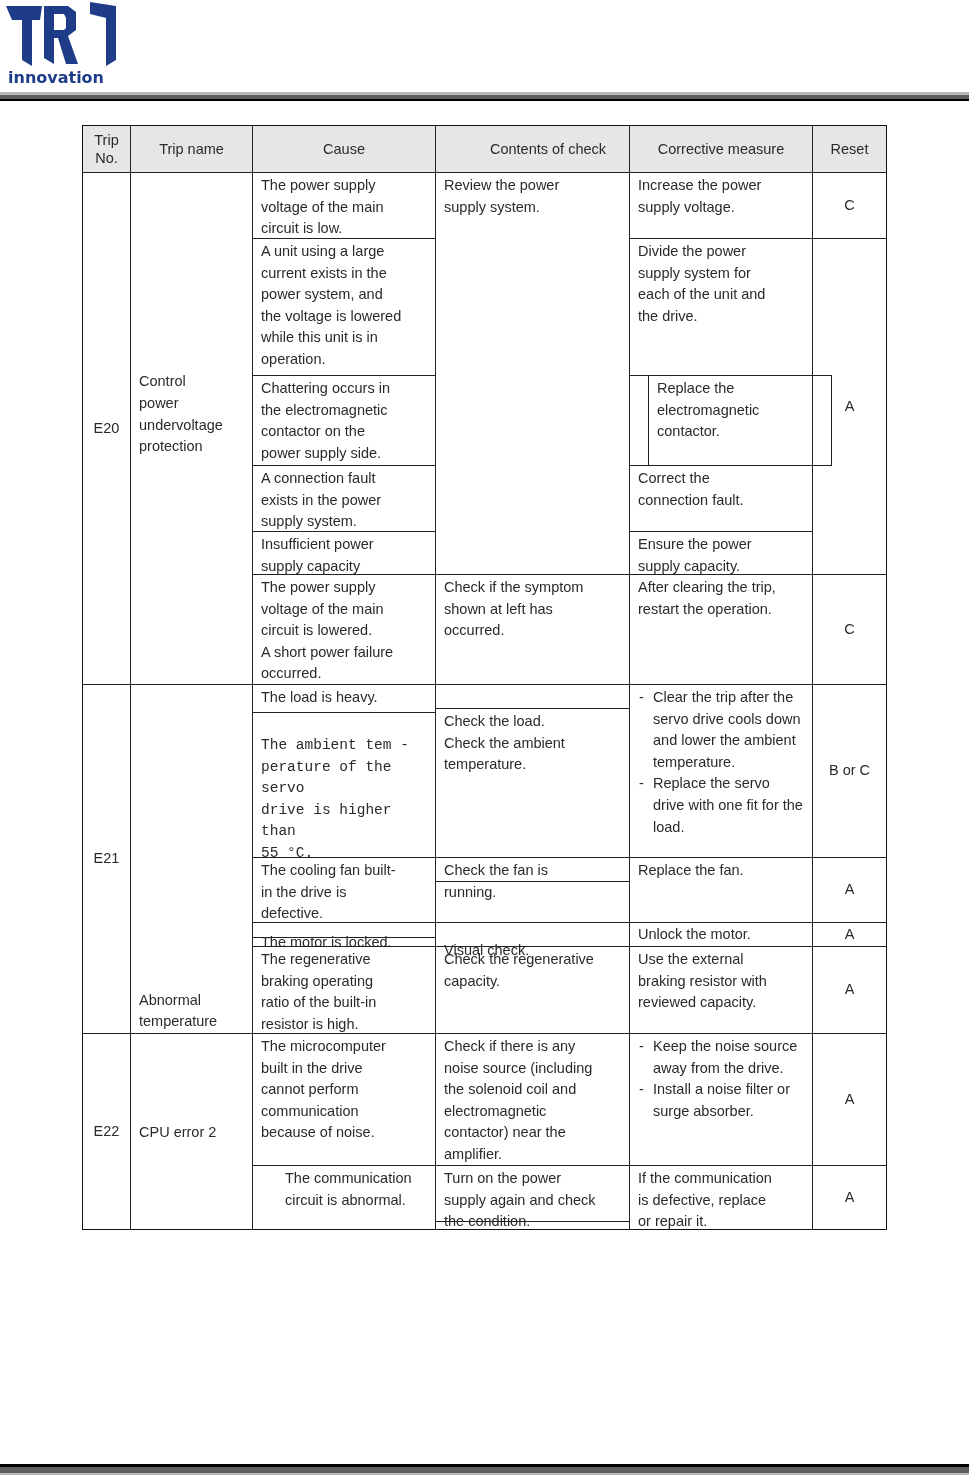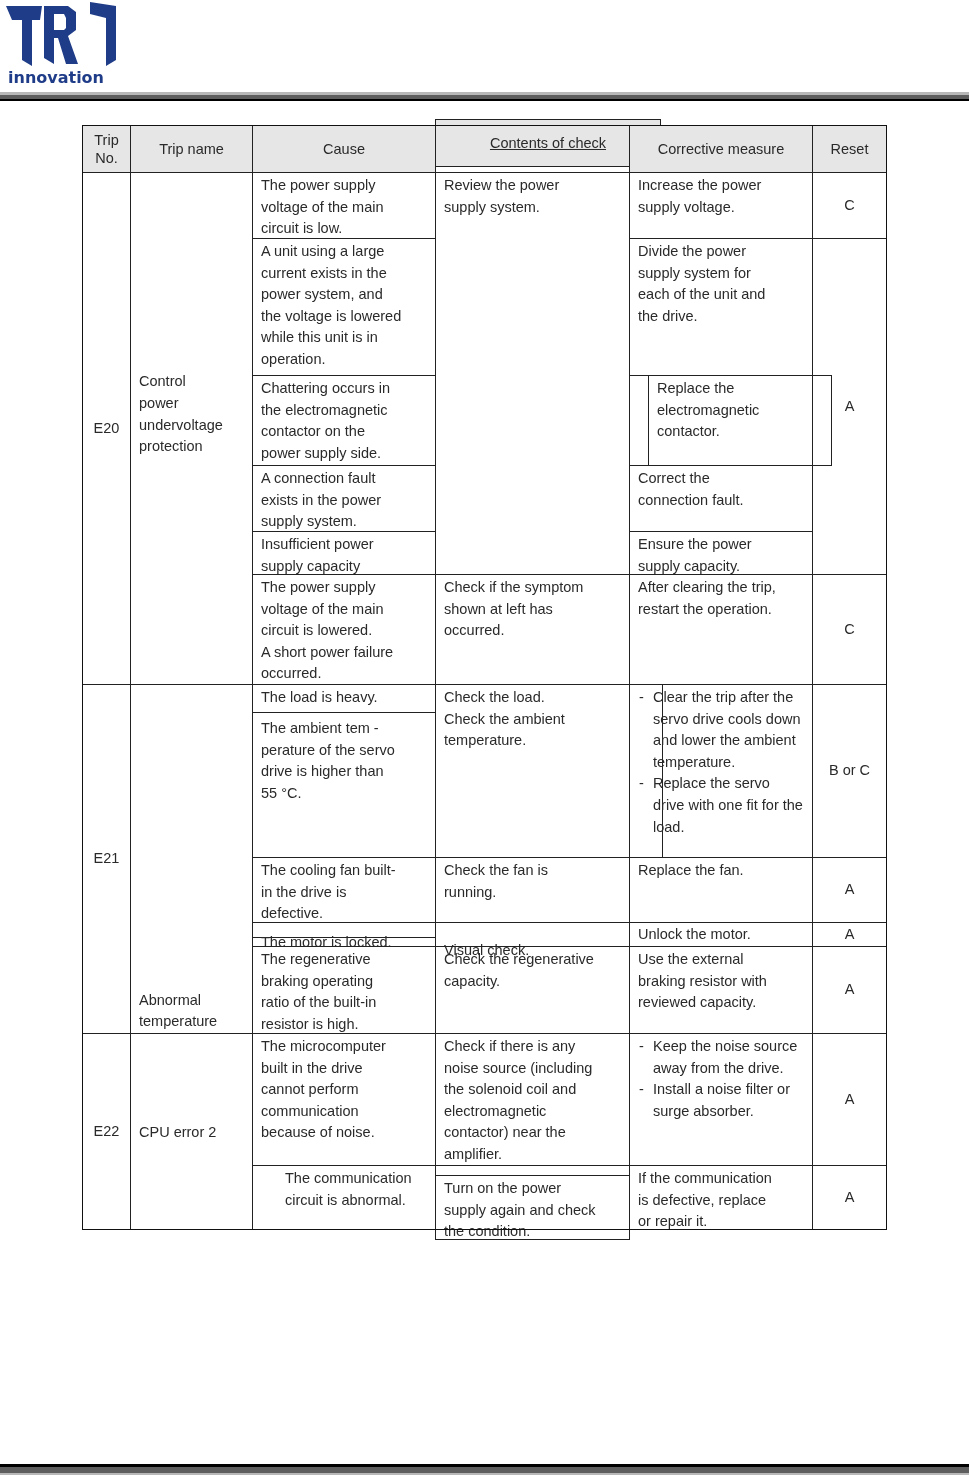--- a/index.html
+++ b/index.html
@@ -39,21 +39,21 @@
 <div class="hdr-bar-light"></div>
 <div class="hdr-bar-mid"></div>
 <div class="hdr-bar-dark"></div>
 
 <div>
 
   <div class="cell hdr" style="left:82px;top:125px;width:49px;height:48px;">Trip
 No.</div>
   <div class="cell hdr" style="left:130px;top:125px;width:123px;height:48px;">Trip name</div>
   <div class="cell hdr" style="left:252px;top:125px;width:184px;height:48px;">Cause</div>
-  <div class="cell hdr" style="left:435px;top:119px;width:226px;height:48px;text-decoration:underline;">Contents of check</div>
+  <div class="cell hdr" style="left:435px;top:125px;width:226px;height:48px;">Contents of check</div>
   <div class="cell hdr" style="left:629px;top:125px;width:184px;height:48px;">Corrective measure</div>
   <div class="cell hdr" style="left:812px;top:125px;width:75px;height:48px;">Reset</div>
 
   <div class="cell center" style="left:82px;top:172px;width:49px;height:513px;">E20</div>
   <div class="cell vcenter" style="left:130px;top:172px;width:123px;height:513px;padding-bottom:30px;"><span>Control
 power
 undervoltage
 protection</span></div>
 
   <div class="cell" style="left:252px;top:172px;width:184px;height:67px;">The power supply
@@ -104,34 +104,34 @@
 
   <div class="cell center" style="left:812px;top:172px;width:75px;height:67px;">C</div>
   <div class="cell center" style="left:812px;top:238px;width:75px;height:337px;">A</div>
   <div class="cell center" style="left:812px;top:574px;width:75px;height:111px;">C</div>
 
   <div class="cell center" style="left:82px;top:684px;width:49px;height:350px;">E21</div>
   <div class="cell vcenter" style="left:130px;top:684px;width:123px;height:350px;align-items:flex-end;"><span>Abnormal
 temperature</span></div>
 
   <div class="cell" style="left:252px;top:684px;width:184px;height:29px;">The load is heavy.</div>
-  <div class="cell" style="left:252px;top:712px;width:184px;height:146px;padding-top:5px;">The ambient tem -
+  <div class="cell" style="left:252px;top:712px;width:184px;height:146px;padding-top:22px;font-family:Liberation Mono, monospace;">The ambient tem -
 perature of the servo
 drive is higher than
 55 °C.</div>
   <div class="cell" style="left:252px;top:857px;width:184px;height:66px;">The cooling fan built-
 in the drive is
 defective.</div>
   <div class="cell" style="left:252px;top:922px;width:184px;height:16px;padding-top:9px;">The motor is locked.</div>
   <div class="cell" style="left:252px;top:946px;width:184px;height:88px;">The regenerative
 braking operating
 ratio of the built-in
 resistor is high.</div>
 
-  <div class="cell" style="left:435px;top:684px;width:228px;height:174px;">Check the load.
+  <div class="cell" style="left:435px;top:708px;width:195px;height:174px;">Check the load.
 Check the ambient
 temperature.</div>
   <div class="cell" style="left:435px;top:857px;width:195px;height:66px;">Check the fan is
 running.</div>
   <div class="cell" style="left:435px;top:922px;width:195px;height:25px;padding-top:17px;">Visual check.</div>
   <div class="cell" style="left:435px;top:946px;width:195px;height:88px;">Check the regenerative
 capacity.</div>
 
   <div class="cell" style="left:629px;top:684px;width:184px;height:174px;white-space:normal;">
     <ul class="dash">
@@ -160,21 +160,21 @@
 because of noise.</div>
   <div class="cell" style="left:252px;top:1165px;width:184px;height:65px;padding-left:32px;">The communication
 circuit is abnormal.</div>
 
   <div class="cell" style="left:435px;top:1033px;width:195px;height:133px;">Check if there is any
 noise source (including
 the solenoid coil and
 electromagnetic
 contactor) near the
 amplifier.</div>
-  <div class="cell" style="left:435px;top:1165px;width:195px;height:65px;margin-top:10px;">Turn on the power
+  <div class="cell" style="left:435px;top:1165px;width:195px;height:57px;">Turn on the power
 supply again and check
 the condition.</div>
 
   <div class="cell" style="left:629px;top:1033px;width:184px;height:133px;white-space:normal;">
     <ul class="dash">
       <li>Keep the noise source away from the drive.</li>
       <li>Install a noise filter or surge absorber.</li>
     </ul>
   </div>
   <div class="cell" style="left:629px;top:1165px;width:184px;height:65px;">If the communication

